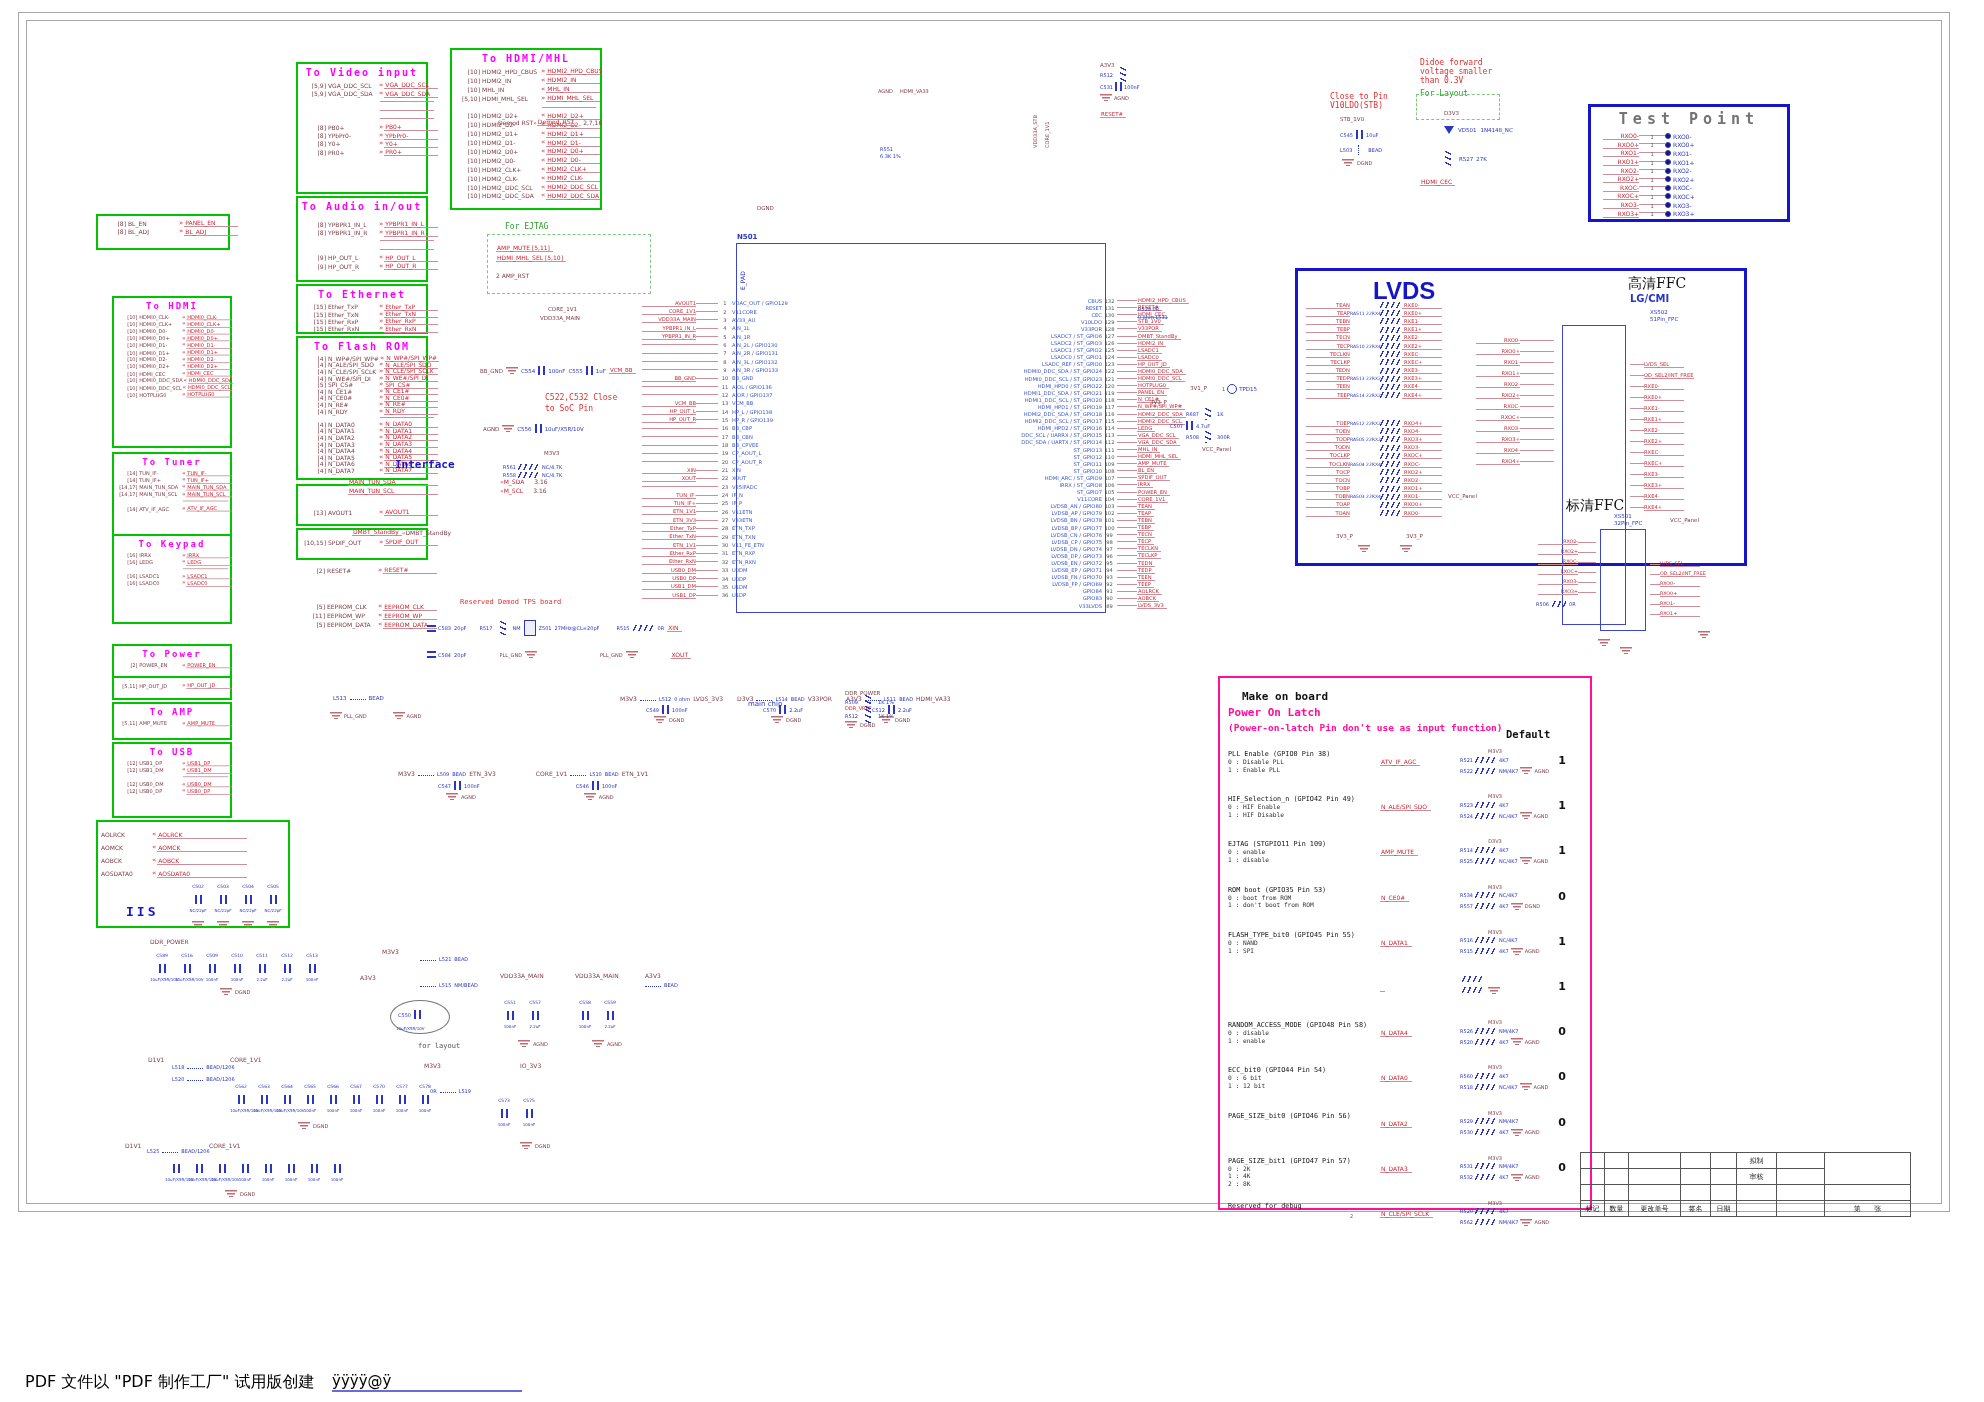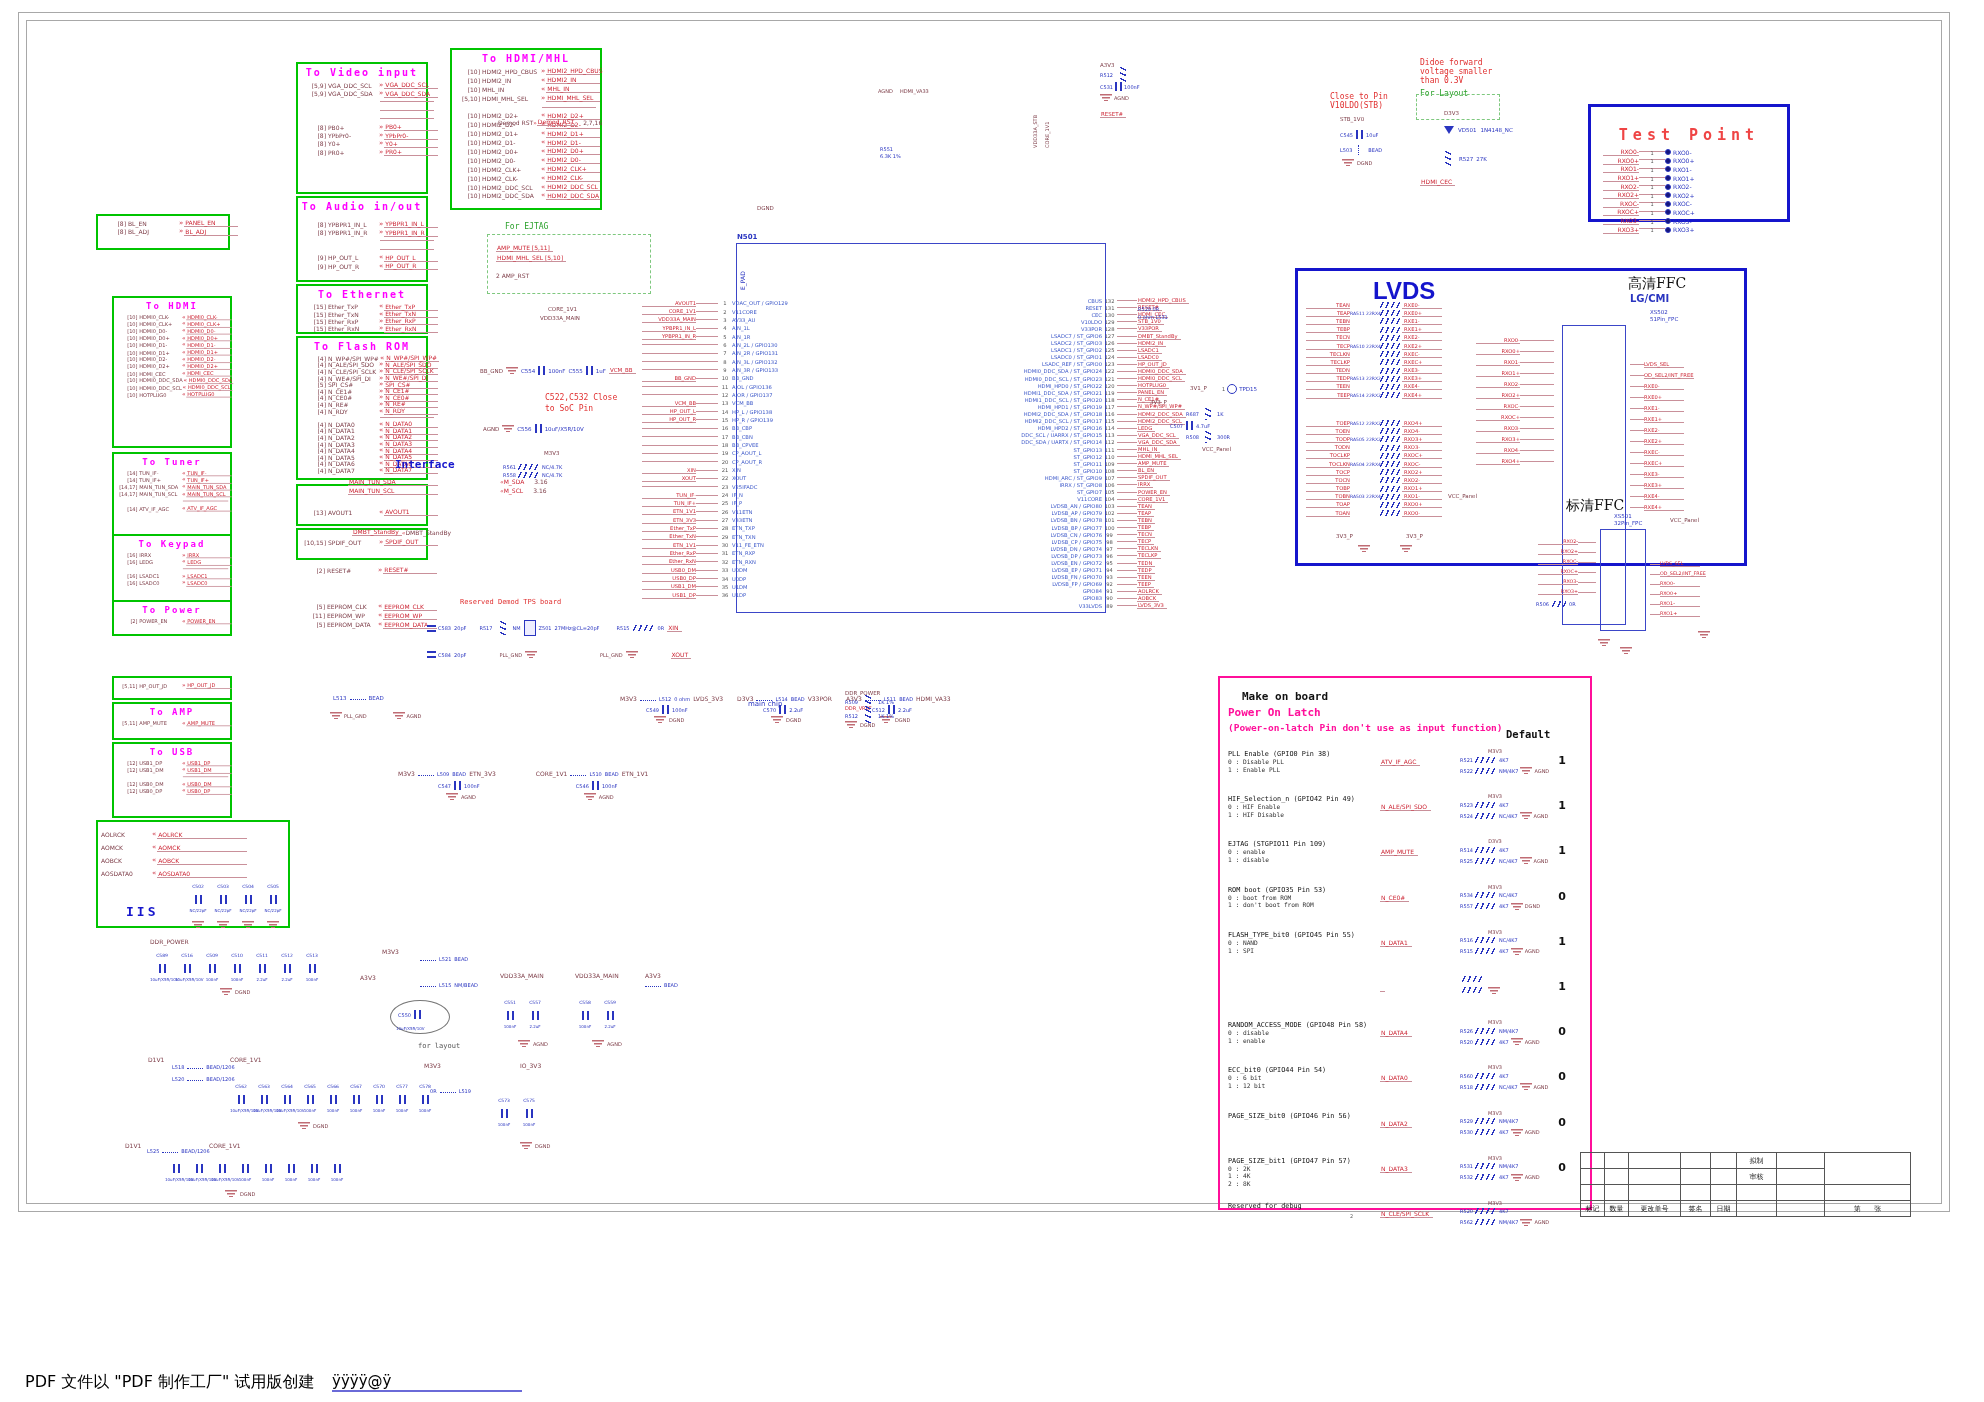--- a/index.html
+++ b/index.html
@@ -252,21 +252,21 @@
       </div>
       <div class="sr">
         <span class="pg">[16]</span>
         <span class="nm">LSADC0</span>
         <span class="ar">»</span>
         <span class="nt">LSADC0</span>
       </div>
     </div>
 </div>
 
-<div class="gbox" style="left:112px;top:600px;width:120px;height:36px">
+<div class="gbox" style="left:112px;top:644px;width:120px;height:36px">
   <div class="gt" style="font-size:9px">To Power</div>
   <div class="rows" style="transform:scale(.84);transform-origin:0 0">
 
   <div class="sr">
         <span class="pg">[2]</span>
         <span class="nm">POWER_EN</span>
         <span class="ar">«</span>
         <span class="nt">POWER_EN</span>
       </div>
     </div>
@@ -1823,21 +1823,21 @@
   </div>
   <div style="margin:22px 0 0 20px;display:flex;gap:3px;align-items:center">
     <span class="rz" style="transform:rotate(90deg);width:16px"></span>
     <span class="blue t55">R527</span>
       <span class="blue t55">27K</span>
   </div>
   <div class="red t6 u" style="margin-top:16px;display:inline-block">HDMI_CEC</div>
 </div>
 
 <div class="bbox" style="left:1588px;top:104px;width:202px;height:118px">
-  <div style="color:#ef4444;font-weight:bold;font-size:15px;letter-spacing:5px;text-align:center;font-family:'DejaVu Sans Mono',monospace;margin-top:19px">Test Point</div>
+  <div style="color:#737373;font-weight:bold;font-size:15px;letter-spacing:5px;text-align:center;font-family:'DejaVu Sans Mono',monospace;margin-top:3px">Test Point</div>
   <div style="padding:4px 0 0 12px">
 
   <div class="tp-row">
         <span class="a">RXO0-</span>
         <span class="w">1</span>
         <span class="pad"></span>
         <span class="b">RXO0-</span>
       </div>
       <div class="tp-row">
         <span class="a">RXO0+</span>

